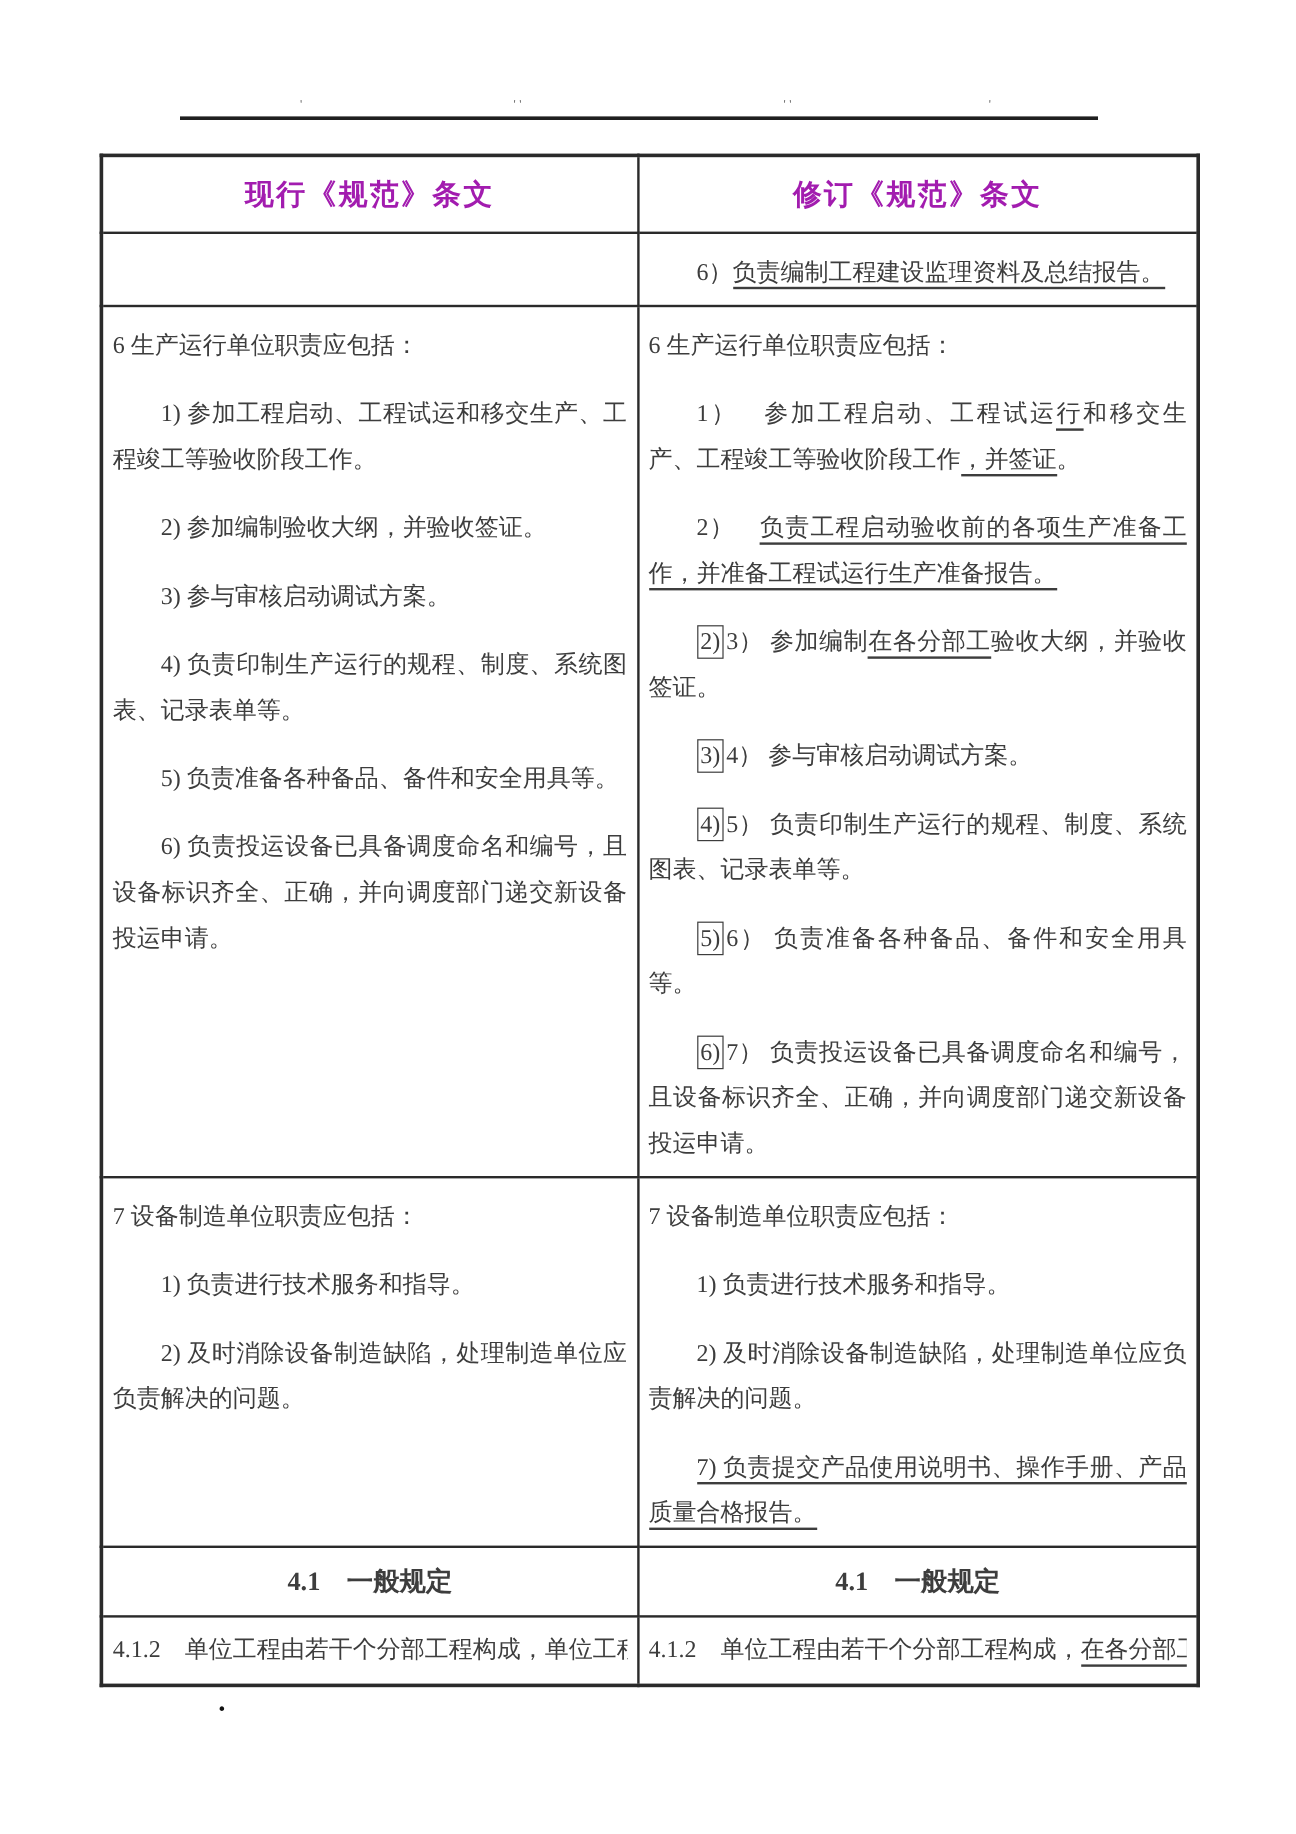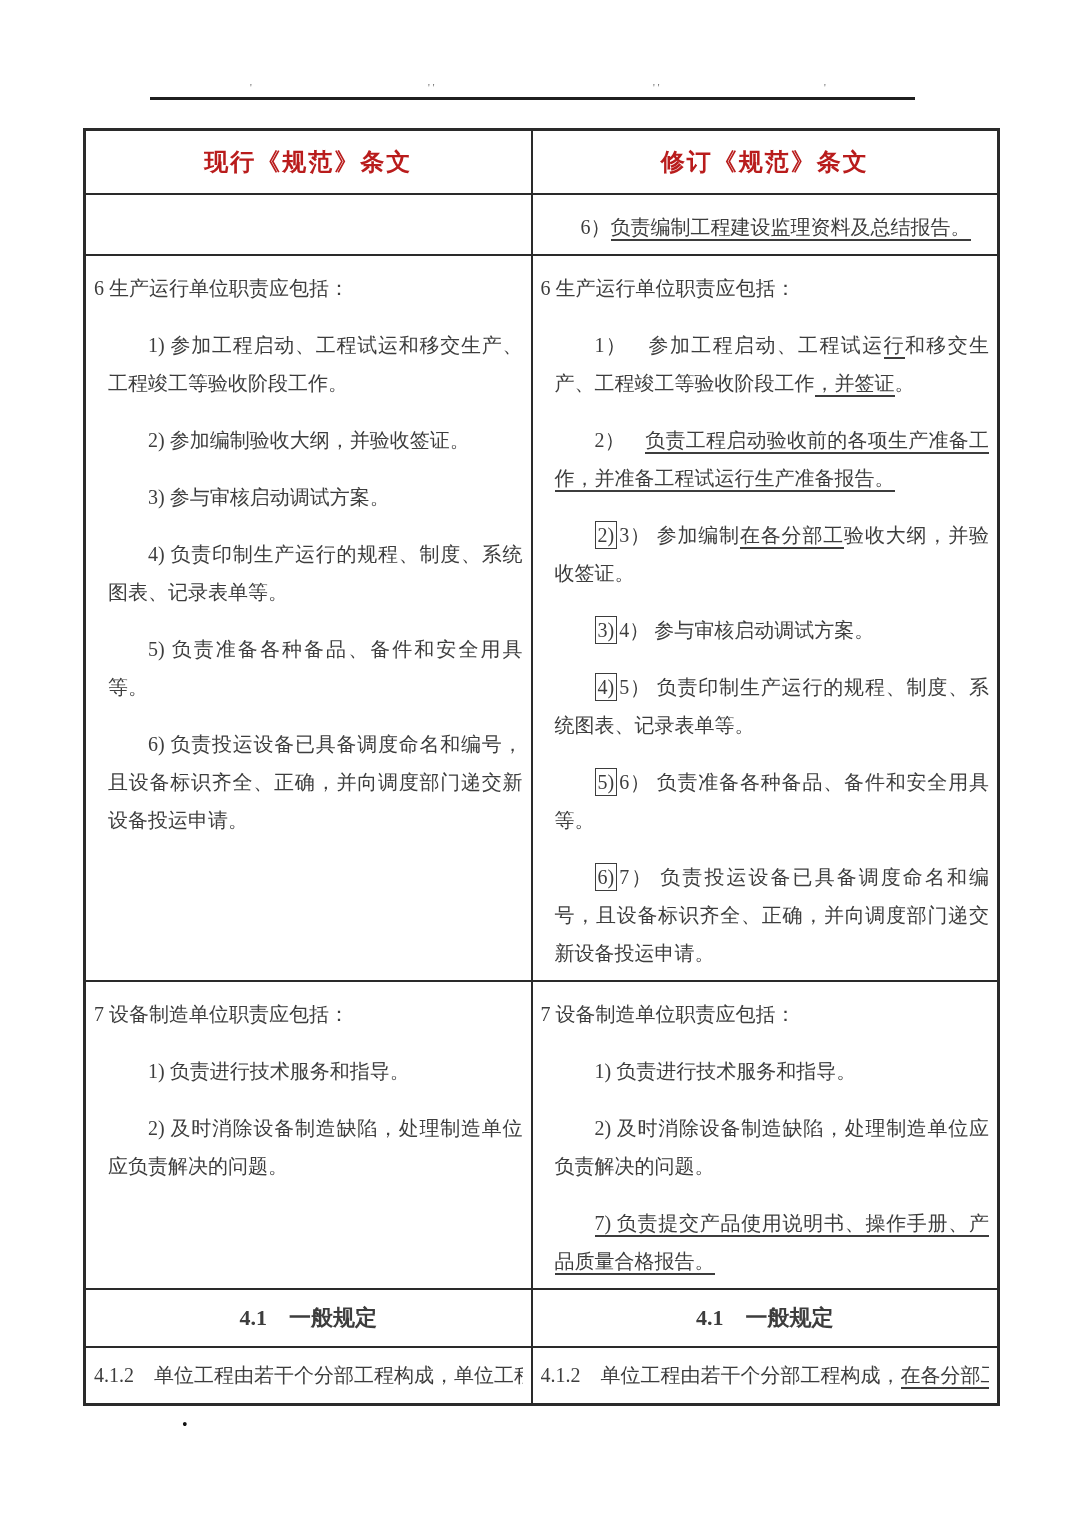--- a/index.html
+++ b/index.html
@@ -40,37 +40,37 @@
   col.c-left  { width: 447px; }
   col.c-right { width: 467px; }
   th, td { border: 2px solid #2a2a2a; }
   thead tr { height: 64px; }
   th {
     font-size: 24px;
     font-weight: bold;
     text-align: center;
     vertical-align: middle;
     letter-spacing: 2px;
-    color: #b91c1c;
+    color: #a21caf;
   }
   tbody tr:nth-child(1){ height: 58px; }
   tbody tr:nth-child(2){ height: 623px; }
   tbody tr:nth-child(3){ height: 246px; }
   tbody tr:nth-child(4){ height: 58px; }
   tbody tr:nth-child(5){ height: 58px; padding-left: 28px; }
   tbody tr:nth-child(6){ height: 56px; }
   td.cell {
     font-size: 20px;
     line-height: 38px;
     vertical-align: top;
     text-align: justify;
   }
   td.cell.body { padding: 13px 8px 8px 8px; }
   .para { margin: 0; }
-  .para + .para { margin-top: 19px; margin-left: 14px; }
+  .para + .para { margin-top: 19px; }
   .para.indent { text-indent: 2em; }
   td.cell.center {
     text-align: center;
     vertical-align: middle;
     font-weight: bold;
     font-size: 22px;
     padding: 0 8px;
   }
   td.cell.single {
     vertical-align: middle;

